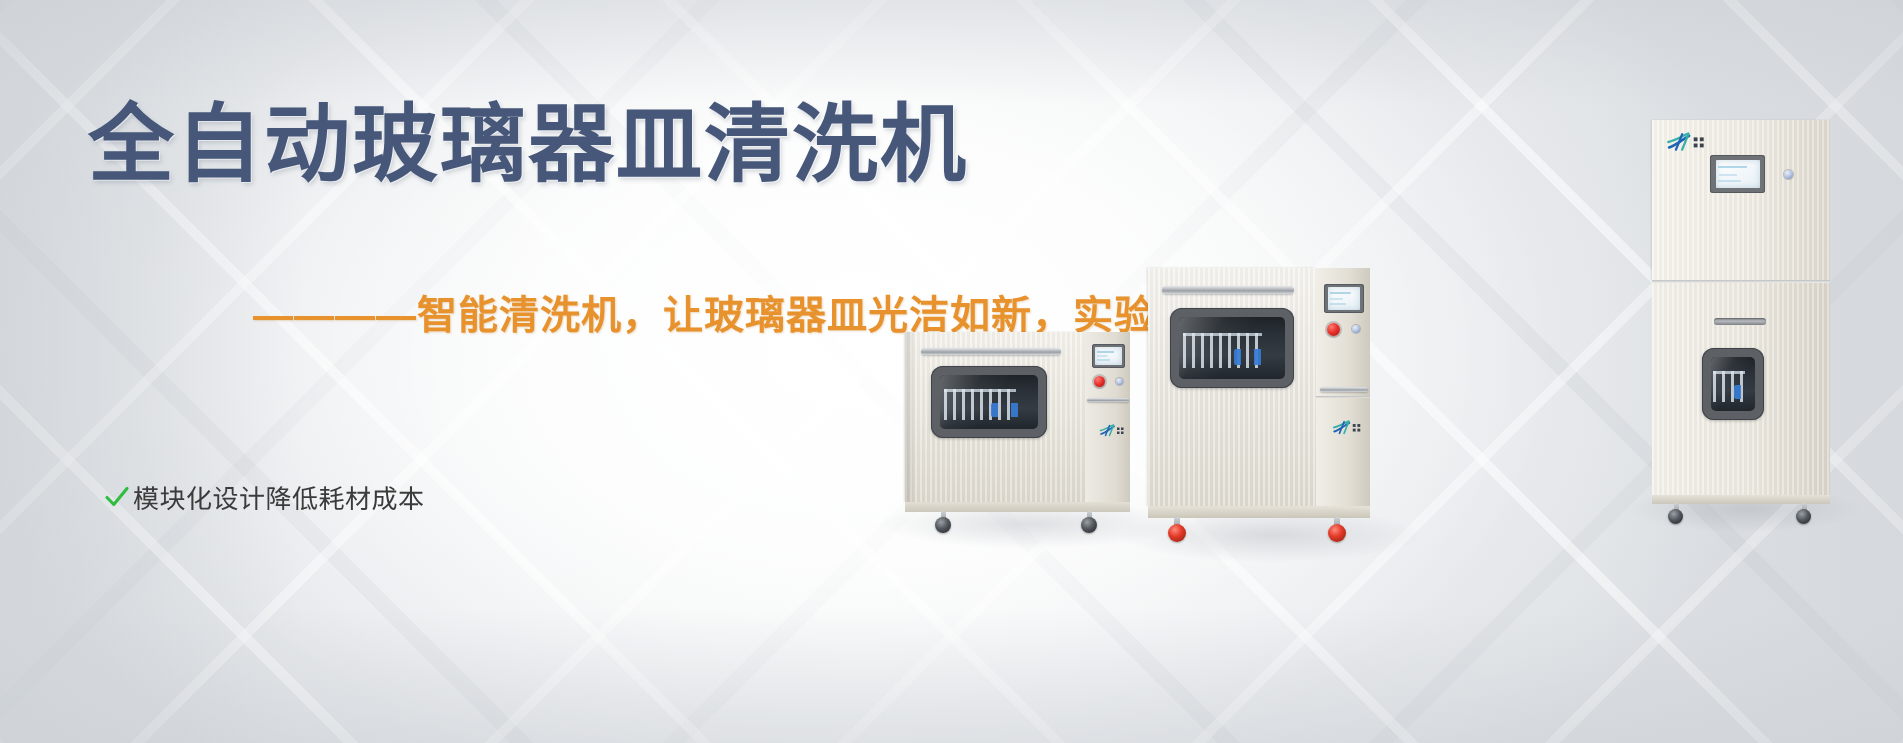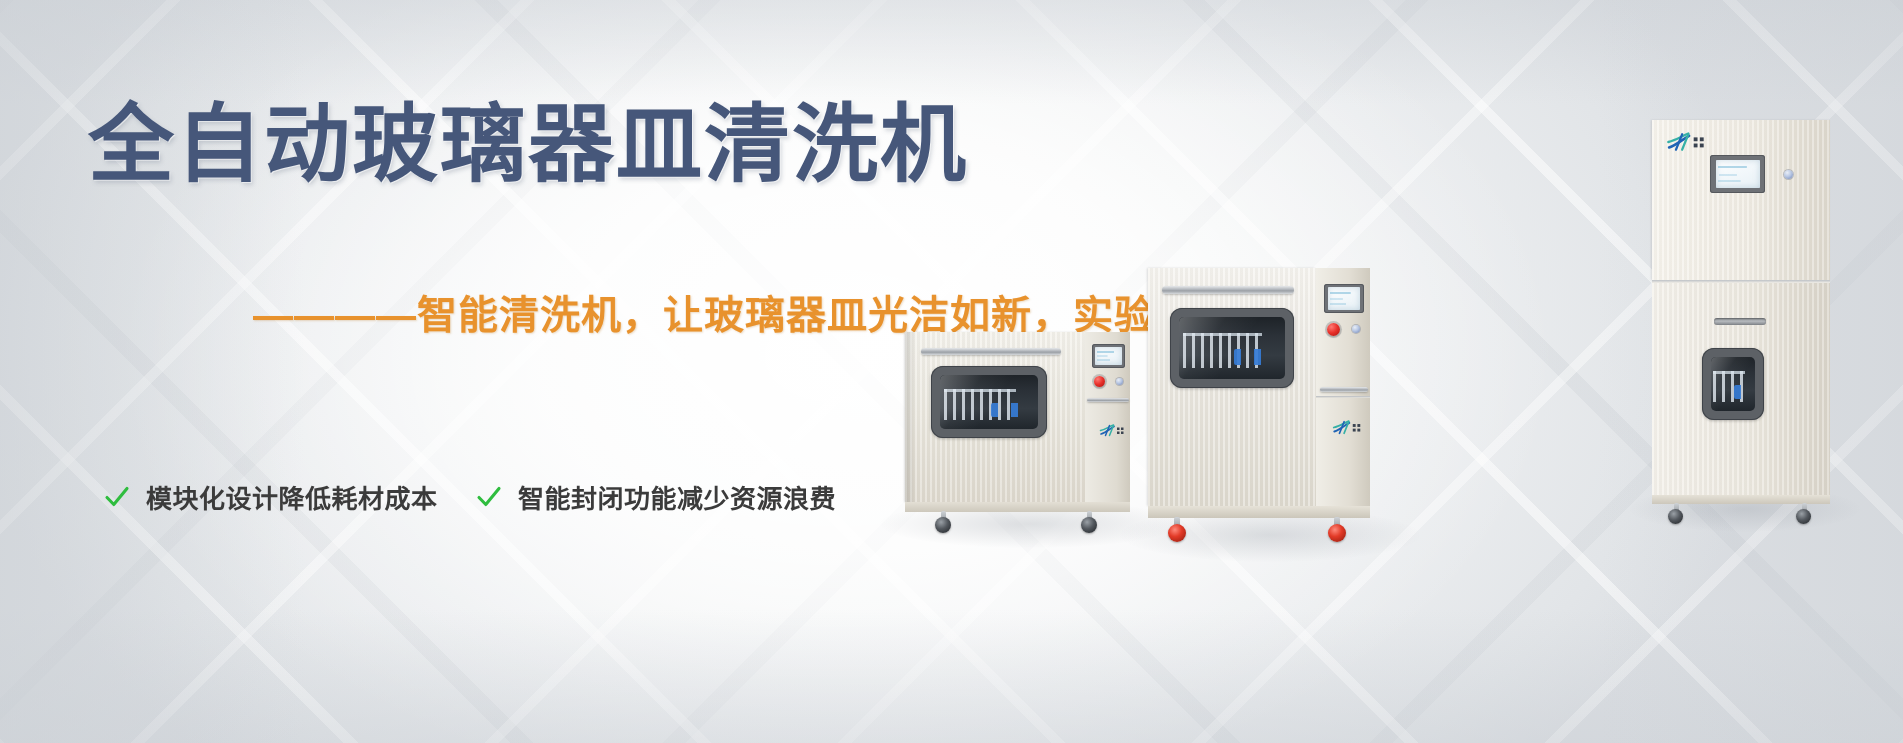--- a/index.html
+++ b/index.html
@@ -98,23 +98,22 @@
 
   .features{
     position:absolute;left:104px;top:465px;
     width:880px;
     display:grid;
     grid-template-columns:372px auto;
     grid-auto-rows:63px;
     align-items:center;
   }
   .feature{
-    display:flex;align-items:center;gap:16px;
+    display:flex;align-items:center;gap:3px;
     white-space:nowrap;
-    font-weight:bold;
   }
   .tick{
     flex:0 0 auto;
     width:26px;height:26px;
     display:block;
   }
   .feature-label{
     font-size:26px;
     color:#3b3b3b;
     letter-spacing:.5px;
@@ -334,26 +333,20 @@
     <div class="features">
 
       <div class="feature">
         <svg class="tick" viewBox="0 0 26 26">
           <path d="M3 13.5 L9.8 20.5 L23 4.5" fill="none" stroke="#2fbd3f" stroke-width="3.1" stroke-linecap="round" stroke-linejoin="round"></path>
         </svg>
         <span class="feature-label">模块化设计降低耗材成本</span>
       </div>
 
 
-      <div class="feature">
-        <svg class="tick" viewBox="0 0 26 26">
-          <path d="M3 13.5 L9.8 20.5 L23 4.5" fill="none" stroke="#2fbd3f" stroke-width="3.1" stroke-linecap="round" stroke-linejoin="round"></path>
-        </svg>
-        <span class="feature-label">智能封闭功能减少资源浪费</span>
-      </div>
 
 
     </div>
   </div>
 
   <div class="machines">
 
     <div class="shadow-blob" style="left:880px;top:500px;width:300px;height:48px;"></div>
     <div class="shadow-blob" style="left:1120px;top:508px;width:300px;height:54px;"></div>
     <div class="shadow-blob" style="left:1630px;top:486px;width:230px;height:46px;"></div>

